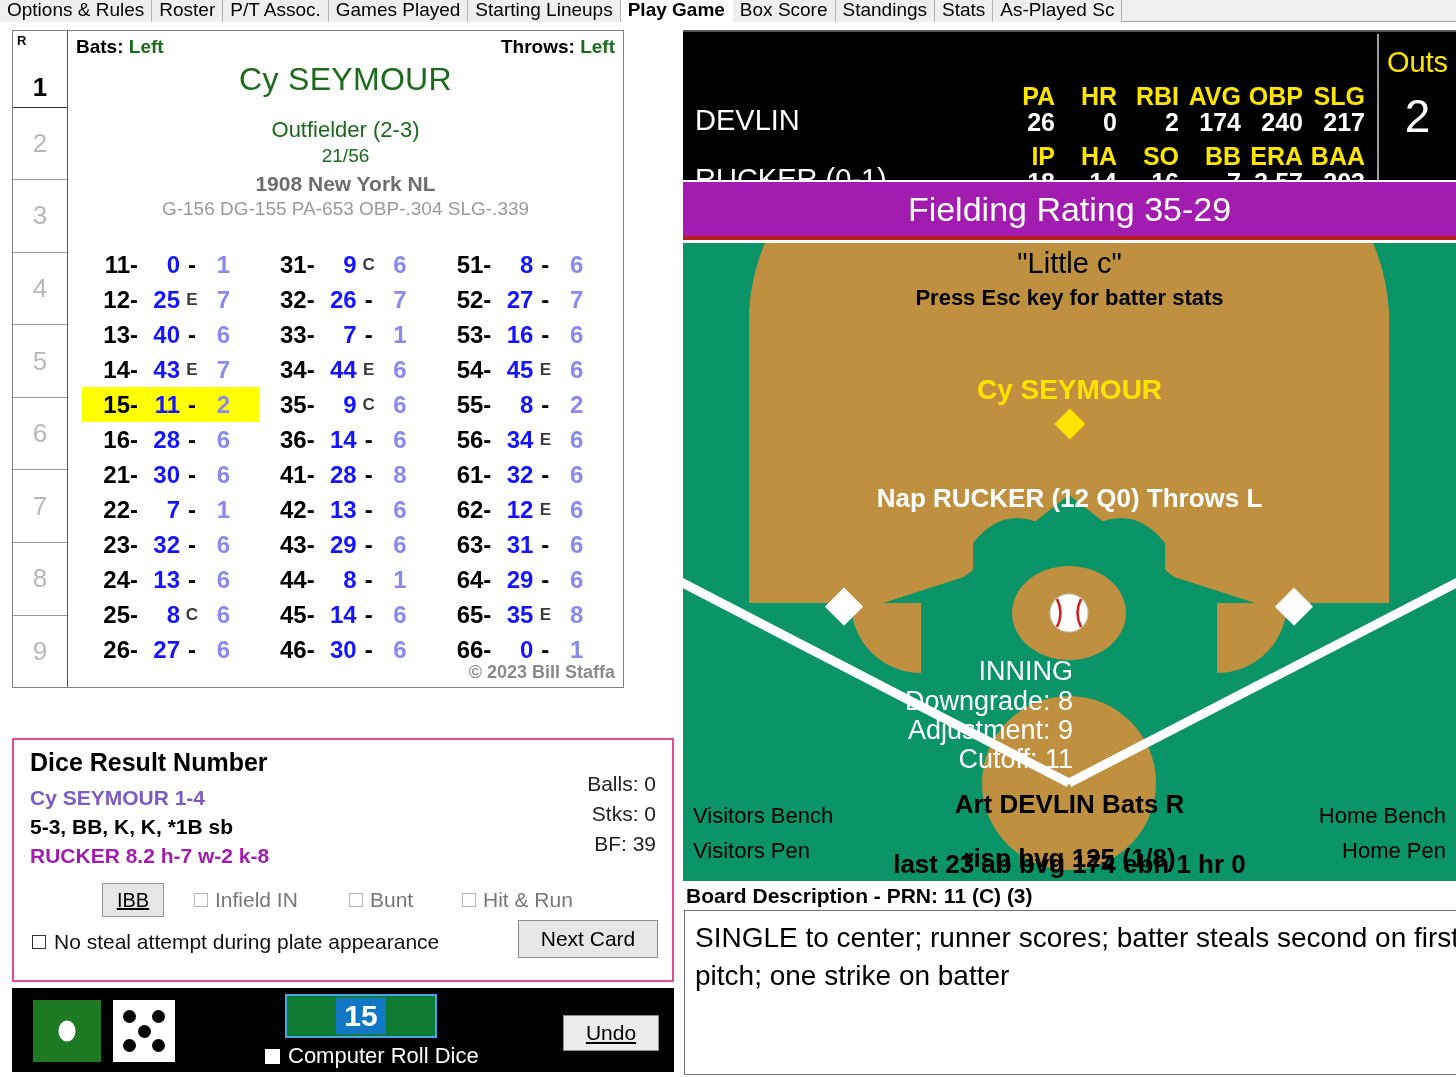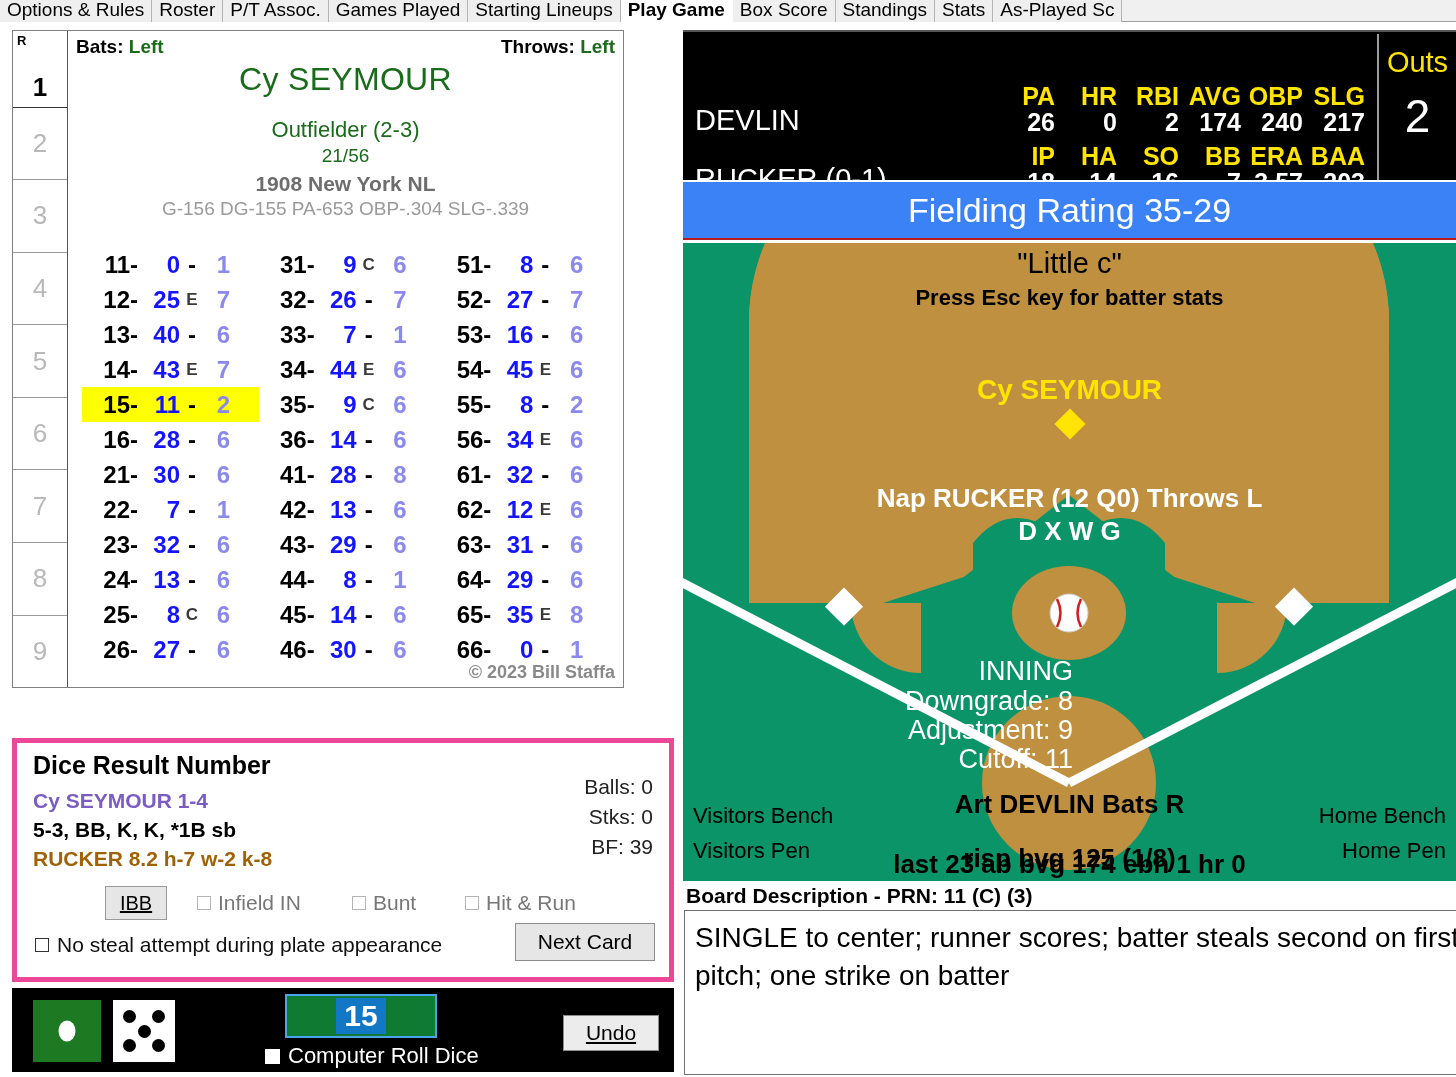--- a/index.html
+++ b/index.html
@@ -128,31 +128,31 @@
     position: absolute;
     right: 8px; bottom: 4px;
     font-size: 18px; font-weight: bold; color: #8a8a8a;
   }
 
   
   #drn {
     position: absolute;
     left: 12px; top: 738px;
     width: 662px; height: 244px;
-    border: 5px solid #ec4899;
+    border: 2px solid #ec4899;
     background: #ffffff;
   }
   #drn-title {
     position: absolute; left: 12px; top: 8px;
     background: #fff; padding: 0 4px;
     font-size: 25px; font-weight: bold; color: #000;
   }
   #drn-l1 { position: absolute; left: 16px; top: 46px; font-size: 21px; font-weight: bold; color: #7a5cc4; }
   #drn-l2 { position: absolute; left: 16px; top: 75px; font-size: 21px; font-weight: bold; color: #000; }
-  #drn-l3 { position: absolute; left: 16px; top: 104px; font-size: 21px; font-weight: bold; color: #a16207; }
+  #drn-l3 { position: absolute; left: 16px; top: 104px; font-size: 21px; font-weight: bold; color: #a21caf; }
   .drn-right {
     position: absolute; right: 16px;
     font-size: 21px; color: #222; text-align: left;
   }
   #drn-balls { top: 32px; }
   #drn-stks  { top: 62px; }
   #drn-bf    { top: 92px; }
 
   #ibb-btn {
     position: absolute; left: 88px; top: 143px;
@@ -275,25 +275,25 @@
   #sb-hdr1 { top: 50px; }
   #sb-val1 { top: 76px; }
   #sb-hdr2 { top: 110px; }
   #sb-val2 { top: 136px; }
   .hdr .c { color: #ffe400; font-weight: bold; }
   .val .c { color: #ffffff; font-weight: bold; }
 
   #fieldrating {
     position: absolute; left: 683px; top: 182px;
     width: 773px; height: 58px;
-    background: #3b82f6;
+    background: #a21caf;
     color: #ffffff;
     font-size: 34px;
     display: flex; align-items: center; justify-content: center;
-    border-bottom: 2px solid #b91c1c;
+    border-bottom: 4px solid #b91c1c;
   }
 
   
   #field {
     position: absolute; left: 683px; top: 243px;
     width: 773px; height: 638px;
     background: #0b9467;
     overflow: hidden;
   }
   #field svg { position: absolute; left: 0; top: 0; }
@@ -593,21 +593,20 @@
     <circle cx="386" cy="370" r="19" fill="#ffffff" stroke="#cccccc" stroke-width="1"></circle>
     <path d="M 374 356 q 7 14 0 28" stroke="#d02020" stroke-width="2.6" fill="none"></path>
     <path d="M 398 356 q -7 14 0 28" stroke="#d02020" stroke-width="2.6" fill="none"></path>
   </svg>
 
   <div class="fld-txt" id="f-nick">"Little c"</div>
   <div class="fld-txt" id="f-esc">Press Esc key for batter stats</div>
   <div class="fld-txt" id="f-cf">Cy SEYMOUR</div>
   <div style="position:absolute;left:376px;top:170px;width:22px;height:22px;background:#ffe400;transform:rotate(45deg)"></div>
   <div class="fld-txt" id="f-pit1">Nap RUCKER (12 Q0) Throws L</div>
-  <div class="fld-txt" id="f-pit2">D X W G</div>
 
   <div id="f-inning">INNING</div>
   <div id="f-down">Downgrade: 8</div>
   <div id="f-adj">Adjustment: 9</div>
   <div id="f-cut">Cutoff: 11</div>
 
   <div class="fld-txt" id="f-bat1">Art DEVLIN Bats R</div>
   <div class="fld-txt" id="f-bat2">last 23 ab bvg 174 ebh 1 hr 0</div>
   <div class="fld-txt" id="f-bat3">risp bvg 125 (1/8)</div>
 

